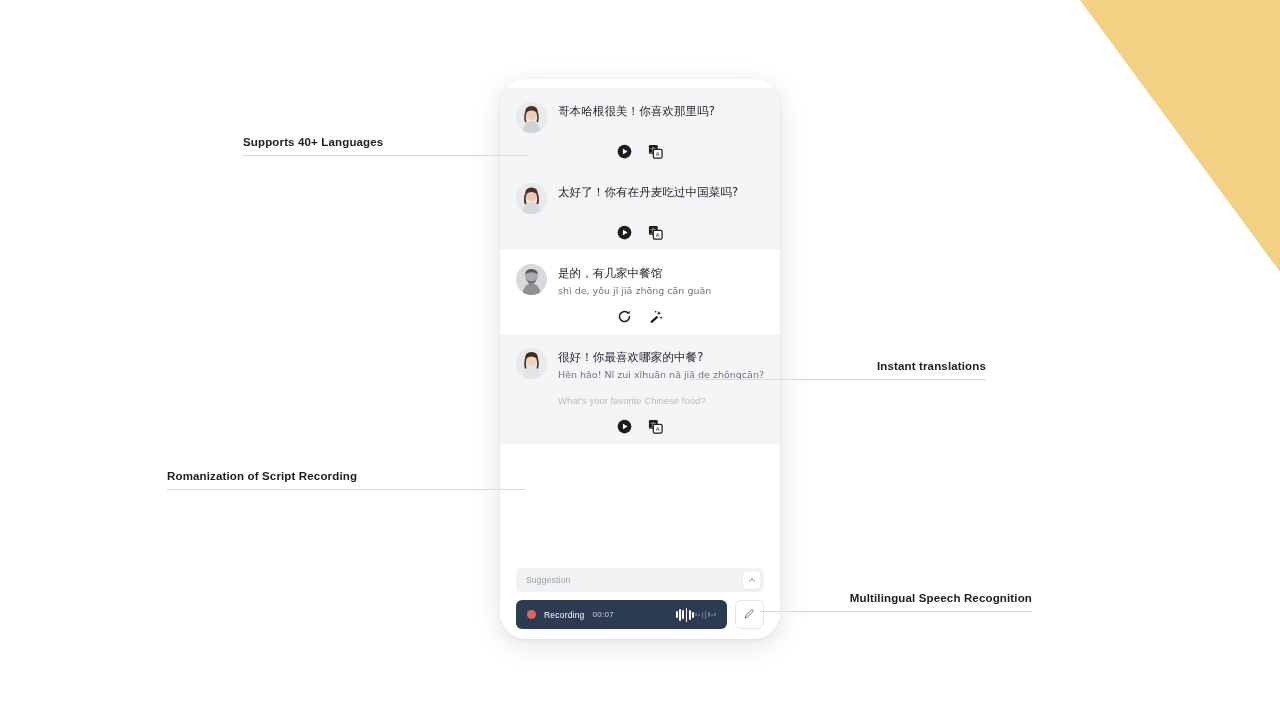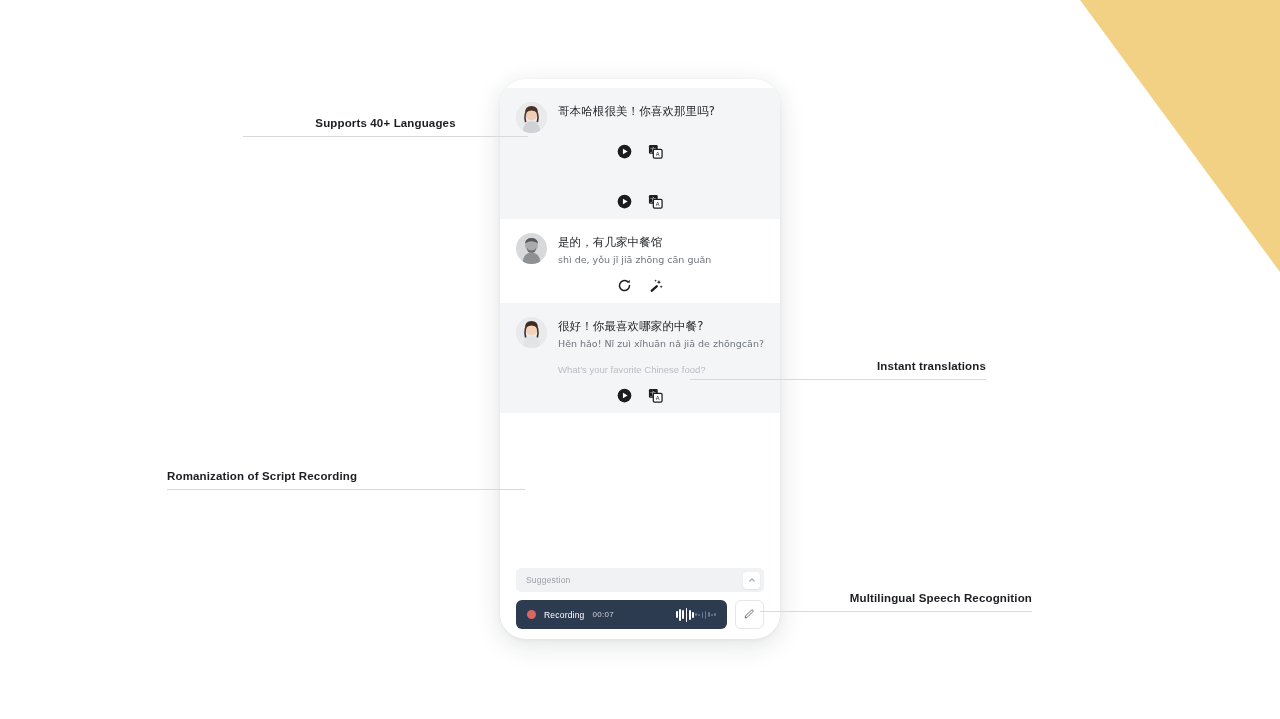--- a/index.html
+++ b/index.html
@@ -110,21 +110,21 @@
 
   
   .anno { position: absolute; }
   .anno-label {
     font-size: 11.5px; font-weight: bold; color: #1b1d21;
     letter-spacing: .15px; white-space: nowrap;
     font-family: "Liberation Sans", sans-serif;
   }
   .anno-line { height: 1px; background: #d7d9dc; }
 
-  .anno-languages { left: 243px; top: 117px; text-align: center; }
+  .anno-languages { left: 243px; top: 136px; }
   .anno-languages .anno-line { width: 285px; margin-top: 7px; }
 
   .anno-romanization { left: 167px; top: 470px; }
   .anno-romanization .anno-line { width: 358px; margin-top: 7px; }
 
   .anno-instant { left: 690px; top: 360px; width: 296px; }
   .anno-instant .anno-label { text-align: right; }
   .anno-instant .anno-line { width: 296px; margin-top: 7px; }
 
   .anno-speech { left: 760px; top: 592px; width: 272px; }
@@ -172,20 +172,35 @@
                 <text x="8.5" y="12.4" font-size="10" fill="#ffffff" text-anchor="middle" font-family="DejaVu Sans, sans-serif">文</text>
                 <rect x="8.5" y="8.5" width="14" height="14" rx="2" fill="#ffffff" stroke="#1b1d21" stroke-width="2"></rect>
                 <text x="15.5" y="19.6" font-size="9" fill="#1b1d21" text-anchor="middle" font-family="Liberation Sans, sans-serif">A</text>
               </svg>
             </span>
           </div>
         </div>
 
 
         <div class="msg alt">
+          <div class="msg-top">
+            <div class="avatar">
+              <svg viewBox="0 0 31 31" aria-hidden="true">
+                <circle cx="15.5" cy="15.5" r="15.5" fill="#e9eaec"></circle>
+                <circle cx="15.5" cy="12" r="6.2" fill="#eec9ae"></circle>
+                <path d="M9 11.5 q0-7 6.5-7 q6.5 0 6.5 7 q0 2.2-1 3.8 q0.6-6.2-5.5-6.2 q-6.1 0-5.5 6.2 Q9 13.7 9 11.5z" fill="#4a3026"></path>
+                <path d="M8.6 11.5 q-1.3 6 0.2 10 l1.7-0.6 q-1.3-4.5-0.5-8.6z" fill="#4a3026"></path>
+                <path d="M22.4 11.5 q1.3 6-0.2 10 l-1.7-0.6 q1.3-4.5 0.5-8.6z" fill="#4a3026"></path>
+                <path d="M15.5 19 q8 0 9 12 H6.5 q1-12 9-12z" fill="#d5d8dc"></path>
+              </svg>
+            </div>
+            <div class="bubble">
+              <div class="line-cn">太好了！你有在丹麦吃过中国菜吗?</div>
+            </div>
+          </div>
           <div class="msg-actions">
             <span class="act">
               <svg viewBox="0 0 24 24">
                   <circle cx="12" cy="12" r="11" fill="#1b1d21"></circle>
                   <path d="M9.5 7.5 L17 12 L9.5 16.5 Z" fill="#ffffff"></path>
                 </svg>
             </span>
             <span class="act">
               <svg viewBox="0 0 24 24">
                 <rect x="1.5" y="1.5" width="14" height="14" rx="2" fill="#1b1d21"></rect>

